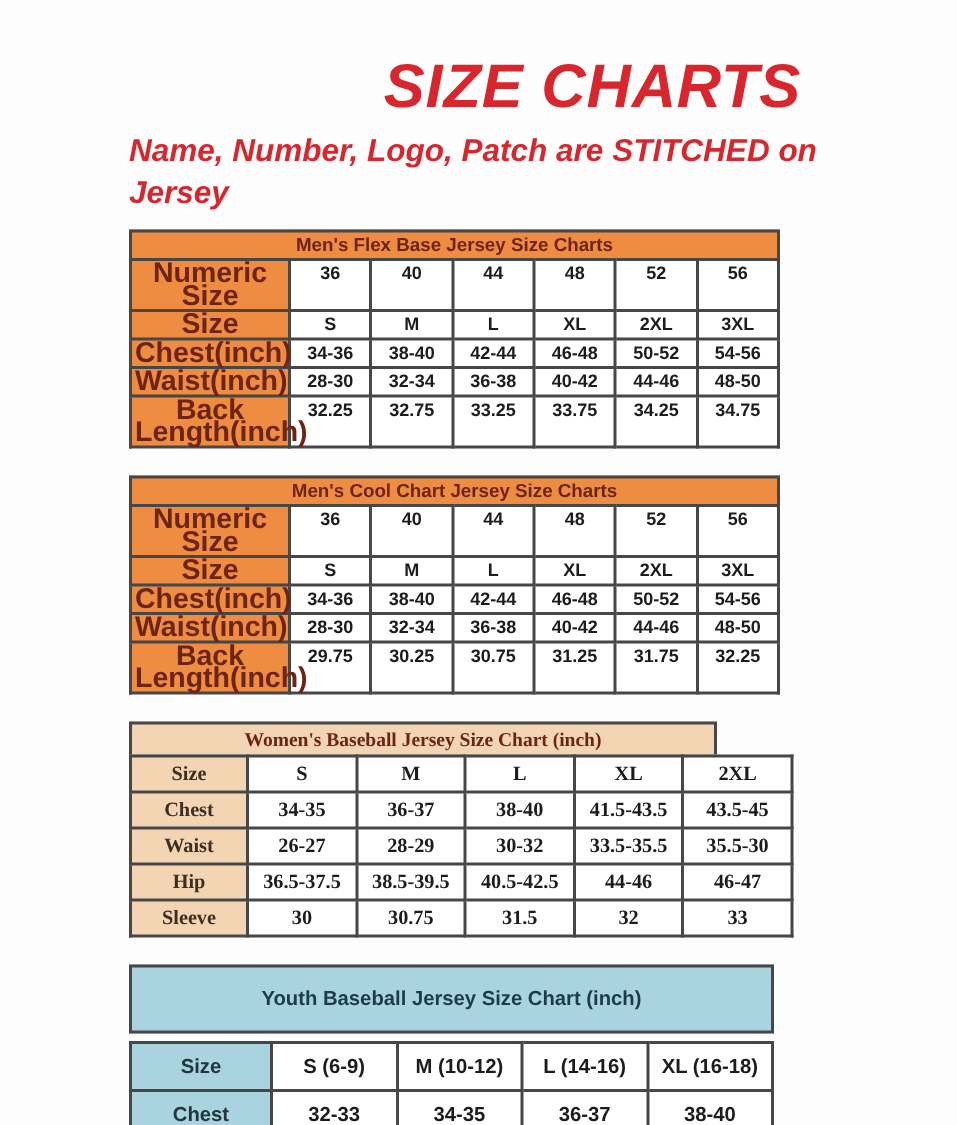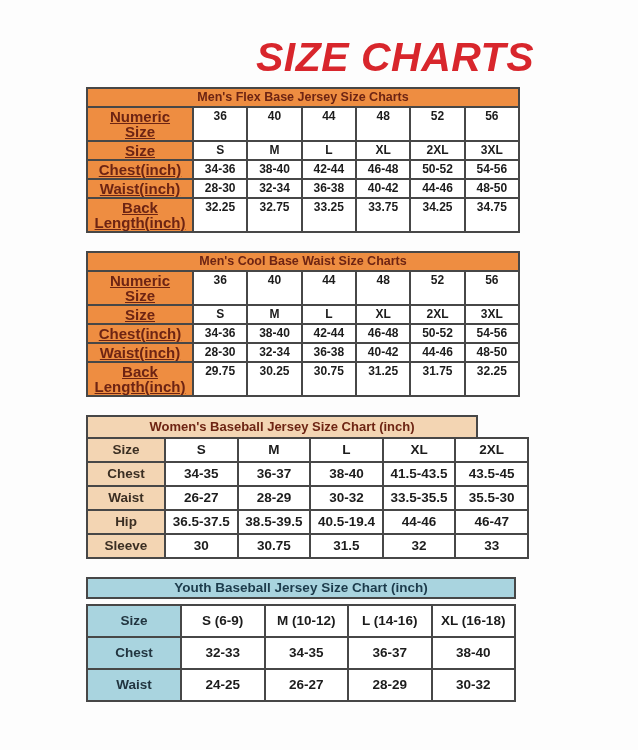--- a/index.html
+++ b/index.html
@@ -62,40 +62,41 @@
     vertical-align: middle;
   }
   .chart td {
     color: var(--cell-text);
     vertical-align: top;
   }
   
   .chart-men { width: 434px; }
   .chart-men .band { font-size: 12.5px; line-height: 15px; padding: 1px 0; }
   .chart-men table { width: 434px; margin-top: -2px; }
-  .chart-men th { width: 100px; font-size: 15px; line-height: 15px; padding: 1px 2px; text-decoration: underline; }
+  .chart-men th { width: 100px; font-size: 19px; line-height: 15px; padding: 1px 2px; }
   .chart-men td { font-size: 12px; line-height: 15px; padding: 1px 2px; }
   
-  .chart-women { width: 392px; }
+  .chart-women { width: 392px; font-family: Liberation Serif, serif; }
   .chart-women .band { font-size: 13px; line-height: 16px; padding: 2px 0; }
   .chart-women table { width: 443px; margin-top: -2px; }
   .chart-women th { width: 72px; }
   .chart-women th, .chart-women td { font-size: 13.5px; line-height: 16px; padding: 3px 2px; vertical-align: middle; }
   
   .chart-youth { width: 430px; }
-  .chart-youth .band { font-size: 13.5px; line-height: 16px; padding: 1px 0; }
+  .chart-youth .band { font-size: 13.5px; line-height: 16px; padding: 13px 0; }
   .chart-youth table { width: 430px; margin-top: 5px; }
   .chart-youth th { width: 88px; }
   .chart-youth th, .chart-youth td { font-size: 13.5px; line-height: 16px; padding: 7px 2px; vertical-align: middle; }
 </style>
 </head>
 <body style="background: rgb(253, 253, 253);">
 
 <div class="page">
   <h1 class="page-title" style="color: rgb(216, 38, 44);">SIZE CHARTS</h1>
+  <p class="page-subtitle" style="color: rgb(216, 38, 44);">Name, Number, Logo, Patch are STITCHED on Jersey</p>
   <div id="tables">
   <section class="chart chart-men" style="--band-bg: #ee8d41; --band-text: #6d2413; --label-bg: #ee8d41; --label-text: #6d2413; --cell-bg: #ffffff; --cell-text: #1c1c1c; --border: #474747;">
     <div class="band">Men's Flex Base Jersey Size Charts</div>
     <table>
       <tbody>
             <tr>
               <th>Numeric
 Size</th>
               <td>36</td>
               <td>40</td>
@@ -139,21 +140,21 @@
               <td>33.25</td>
               <td>33.75</td>
               <td>34.25</td>
               <td>34.75</td>
             </tr>
           </tbody>
     </table>
   </section>
 
   <section class="chart chart-men" style="--band-bg: #ee8d41; --band-text: #6d2413; --label-bg: #ee8d41; --label-text: #6d2413; --cell-bg: #ffffff; --cell-text: #1c1c1c; --border: #474747;">
-    <div class="band">Men's Cool Base Waist Size Charts</div>
+    <div class="band">Men's Cool Chart Jersey Size Charts</div>
     <table>
       <tbody>
             <tr>
               <th>Numeric
 Size</th>
               <td>36</td>
               <td>40</td>
               <td>44</td>
               <td>48</td>
               <td>52</td>
@@ -225,21 +226,21 @@
               <td>26-27</td>
               <td>28-29</td>
               <td>30-32</td>
               <td>33.5-35.5</td>
               <td>35.5-30</td>
             </tr>
             <tr>
               <th>Hip</th>
               <td>36.5-37.5</td>
               <td>38.5-39.5</td>
-              <td>40.5-19.4</td>
+              <td>40.5-42.5</td>
               <td>44-46</td>
               <td>46-47</td>
             </tr>
             <tr>
               <th>Sleeve</th>
               <td>30</td>
               <td>30.75</td>
               <td>31.5</td>
               <td>32</td>
               <td>33</td>

